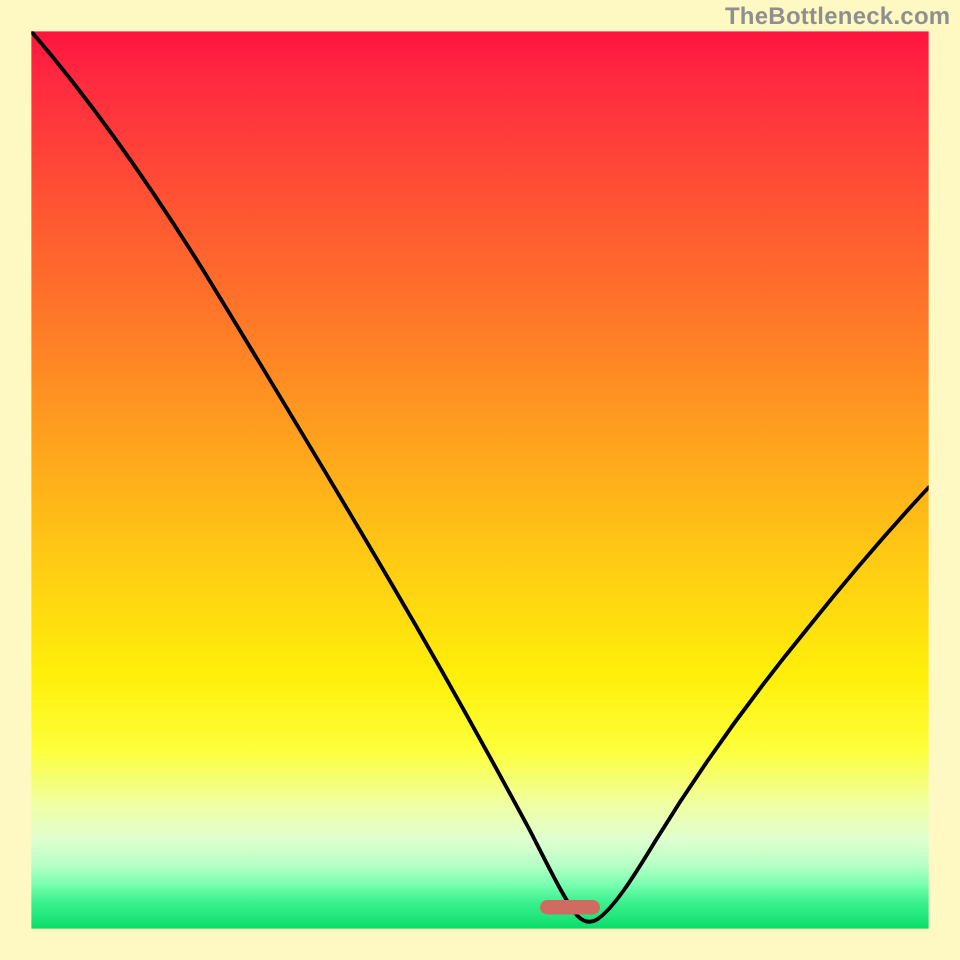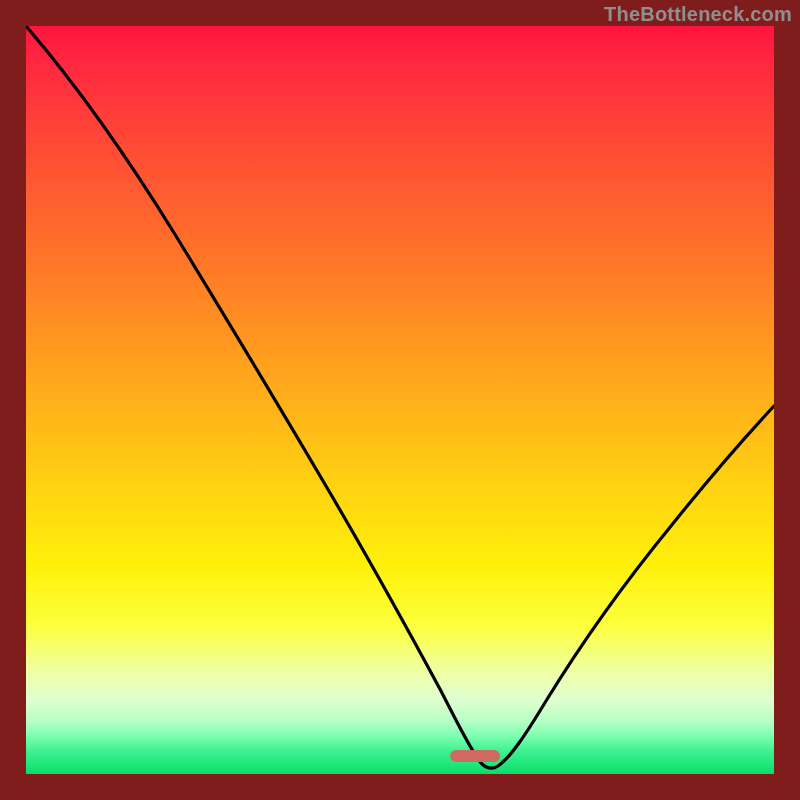--- a/index.html
+++ b/index.html
@@ -7,21 +7,21 @@
     padding: 0;
     width: 800px;
     height: 800px;
     background: #000;
     overflow: hidden;
   }
   .container {
     position: relative;
     width: 800px;
     height: 800px;
-    background: #7f1d1d;
+    background: #fef9c3;
   }
   .plot-area {
     position: absolute;
     left: 26px;
     top: 26px;
     width: 748px;
     height: 748px;
     overflow: hidden;
   }
   .gradient {

